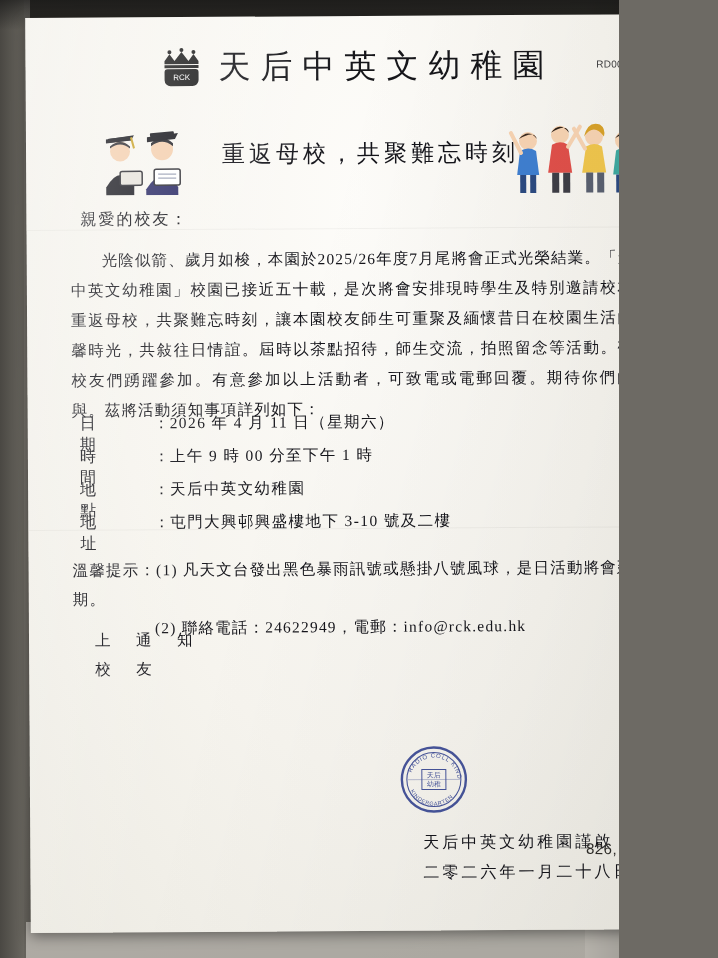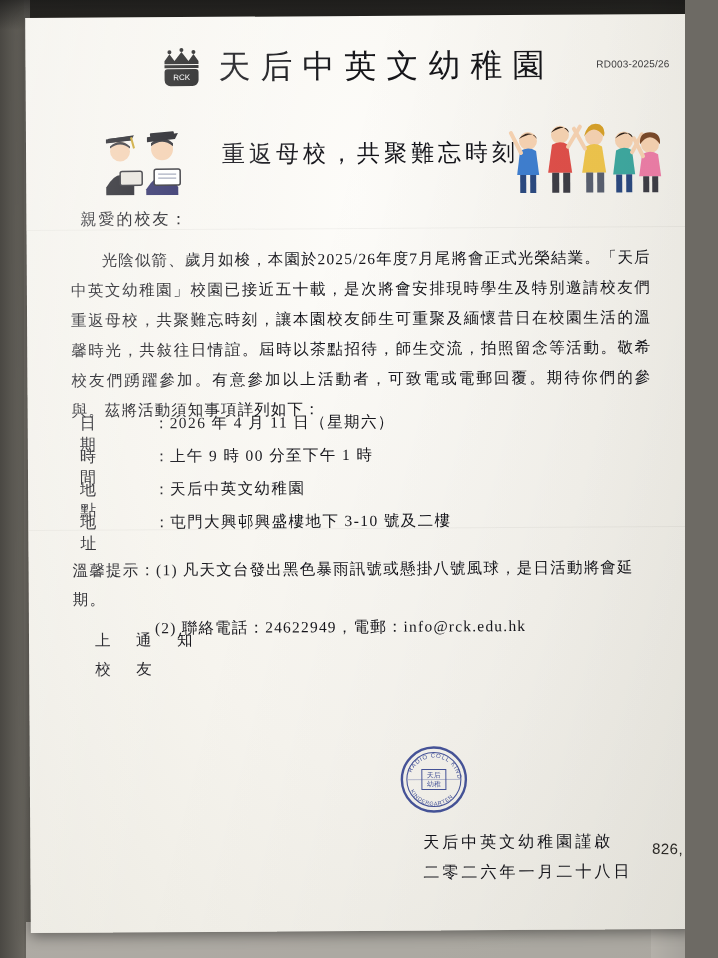--- a/index.html
+++ b/index.html
@@ -10,21 +10,21 @@
   body {
     width: 718px;
     height: 958px;
     overflow: hidden;
     font-family: "Liberation Serif", serif;
   }
 
   
   #scene {
     position: relative;
-    width: 685px;
+    width: 619px;
     height: 958px;
     background: linear-gradient(160deg, #6f6c66 0%, #77736c 35%, #6a6760 70%, #5f5c56 100%);
     overflow: hidden;
   }
   .desk-edge-left {
     position: absolute;
     left: 0; top: 0;
     width: 24px; height: 958px;
     background: linear-gradient(90deg, #4a4843 0%, #6a6760 100%);
   }

